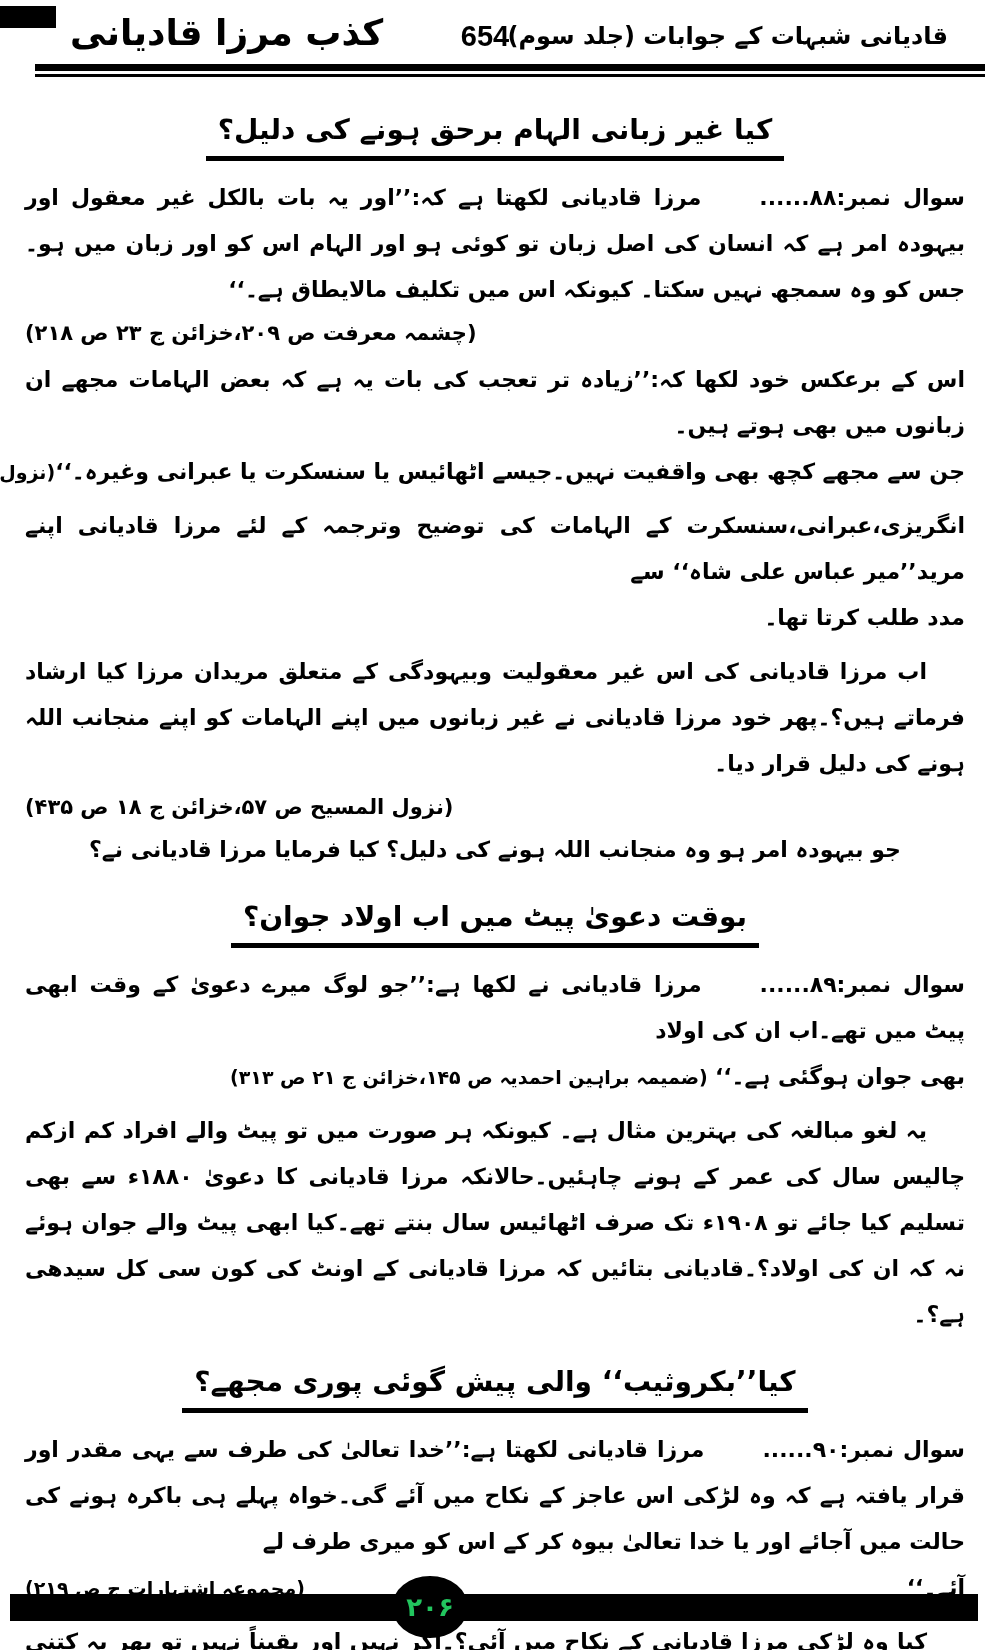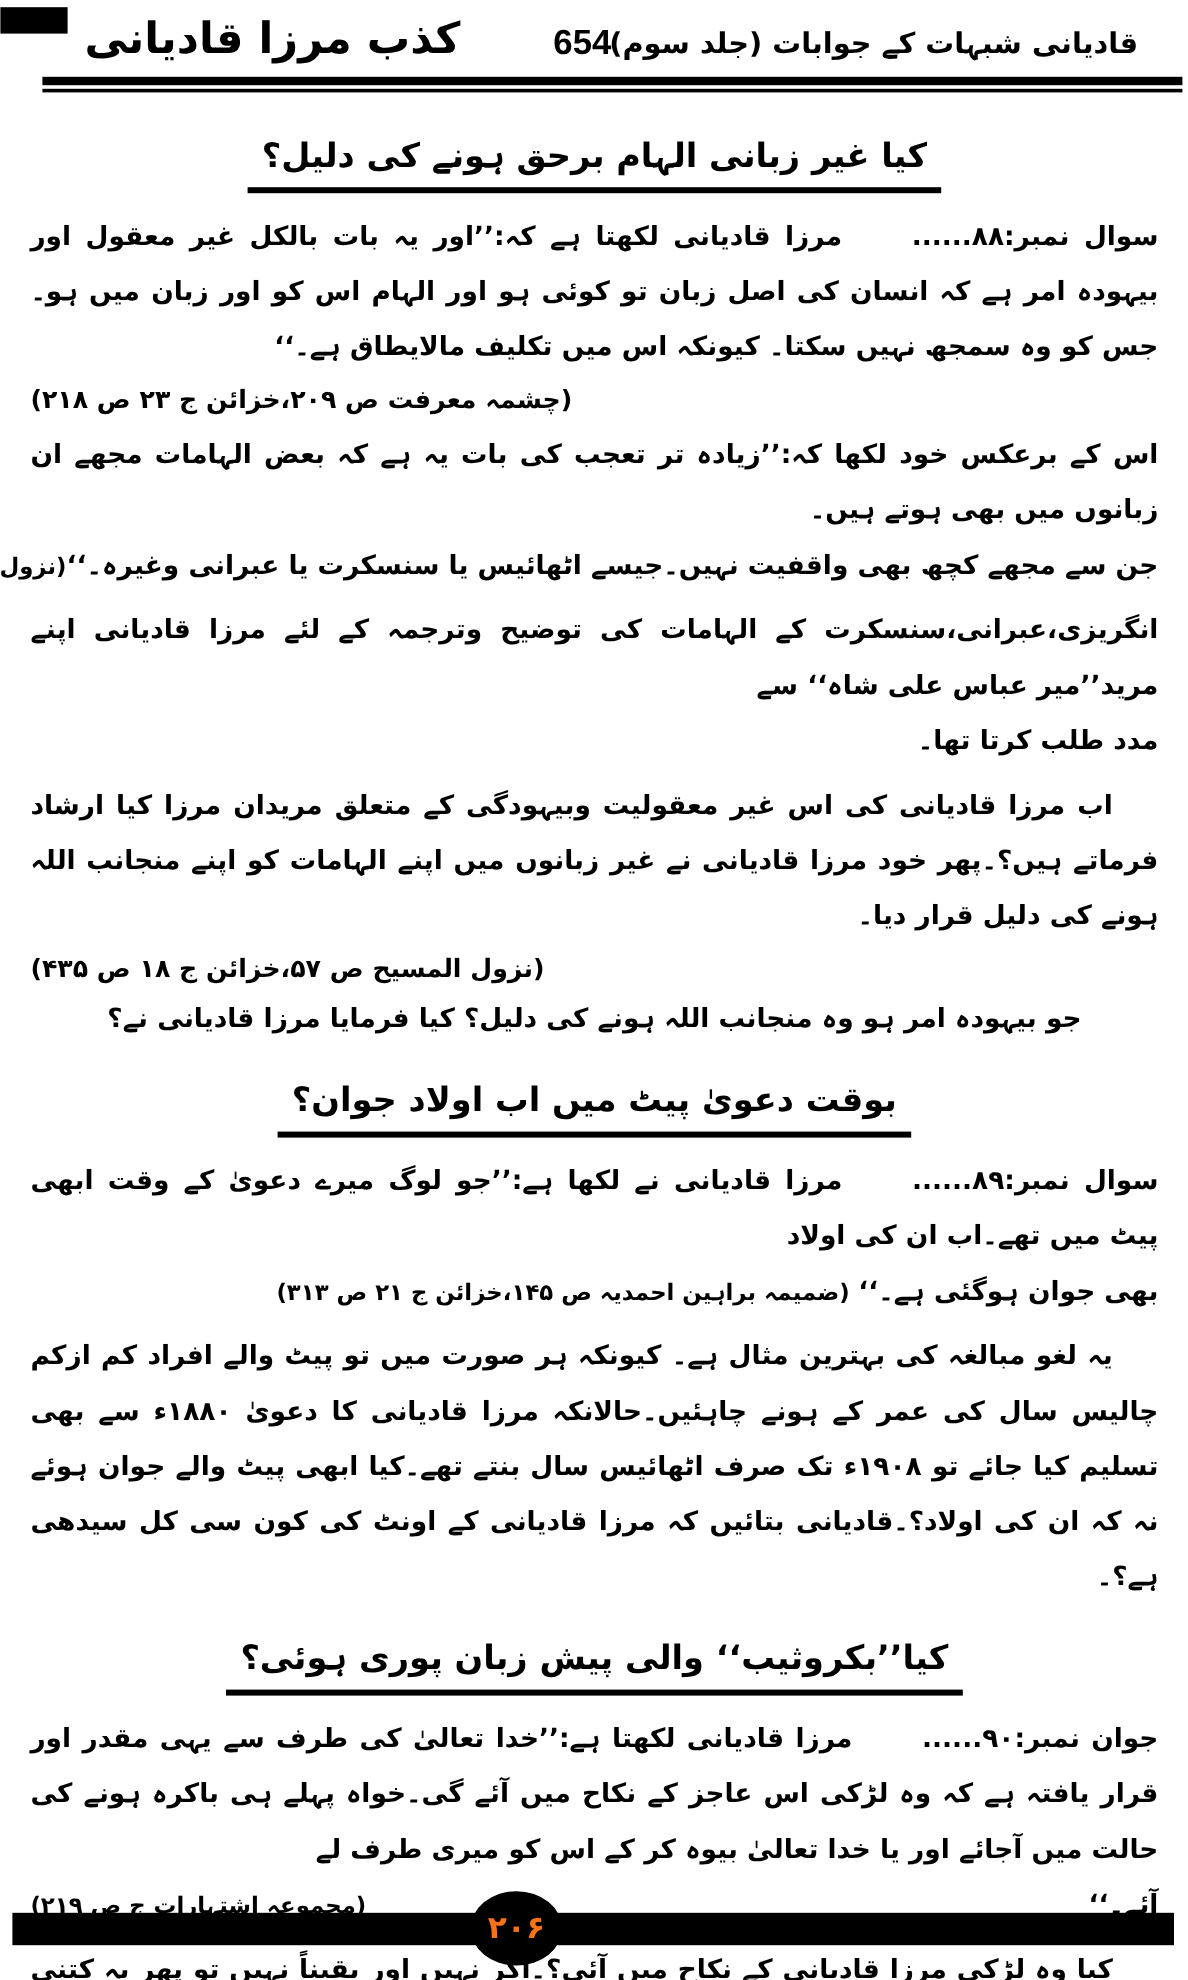--- a/index.html
+++ b/index.html
@@ -31,21 +31,21 @@
   .mid-ref{margin-left:185px;}
   .mid-ref2{margin-left:205px;}
   .closing{text-align:center;font-size:22px;font-weight:bold;line-height:46px;}
   
   .footer-bar{position:absolute;top:1594px;left:10px;right:12px;height:27px;background:#000;}
   .footer-url{position:absolute;top:1594px;height:27px;line-height:27px;color:#000000;
     font-family:"Liberation Sans",sans-serif;font-size:23px;font-weight:bold;text-align:center;direction:ltr;}
   .url-left{left:40px;width:230px;}
   .url-right{left:575px;width:400px;}
   .page-badge{position:absolute;top:1576px;left:392px;width:76px;height:62px;background:#000;border-radius:50%;
-    color:#f97316;text-align:center;line-height:62px;font-size:26px;font-weight:bold;}
+    color:#22c55e;text-align:center;line-height:62px;font-size:26px;font-weight:bold;}
 </style>
 </head>
 <body>
 
 <div class="page">
 
   <div class="corner-mark"></div>
   <div class="hdr-booktitle">قادیانی شبہات کے جوابات (جلد سوم)</div>
   <div class="hdr-pageno">654</div>
   <div class="hdr-title">کذب مرزا قادیانی</div>
@@ -85,24 +85,24 @@
       </p>
       <div class="split">
         <span class="lead">بھی جوان ہوگئی ہے۔‘‘</span>
         <span class="ref mid-ref2">(ضمیمہ براہین احمدیہ ص ۱۴۵،خزائن ج ۲۱ ص ۳۱۳)</span>
       </div>
       <p class="para mt8 indent">یہ لغو مبالغہ کی بہترین مثال ہے۔ کیونکہ ہر صورت میں تو پیٹ والے افراد کم ازکم چالیس سال کی عمر کے ہونے چاہئیں۔حالانکہ مرزا قادیانی کا دعویٰ ۱۸۸۰ء سے بھی تسلیم کیا جائے تو ۱۹۰۸ء تک صرف اٹھائیس سال بنتے تھے۔کیا ابھی پیٹ والے جوان ہوئے نہ کہ ان کی اولاد؟۔قادیانی بتائیں کہ مرزا قادیانی کے اونٹ کی کون سی کل سیدھی ہے؟۔</p>
     </div>
 
     <div>
       <div class="sec-h">
-        <span class="u">کیا’’بکروثیب‘‘ والی پیش زبان پوری ہوئی؟</span>
+        <span class="u">کیا’’بکروثیب‘‘ والی پیش گوئی پوری مجھے؟</span>
       </div>
       <p class="para mt14">
-        <span>جوان نمبر:۹۰......</span><span class="qgap"></span><span>مرزا قادیانی لکھتا ہے:’’خدا تعالیٰ کی طرف سے یہی مقدر اور قرار یافتہ ہے کہ وہ لڑکی اس عاجز کے نکاح میں آئے گی۔خواہ پہلے ہی باکرہ ہونے کی حالت میں آجائے اور یا خدا تعالیٰ بیوہ کر کے اس کو میری طرف لے</span>
+        <span>سوال نمبر:۹۰......</span><span class="qgap"></span><span>مرزا قادیانی لکھتا ہے:’’خدا تعالیٰ کی طرف سے یہی مقدر اور قرار یافتہ ہے کہ وہ لڑکی اس عاجز کے نکاح میں آئے گی۔خواہ پہلے ہی باکرہ ہونے کی حالت میں آجائے اور یا خدا تعالیٰ بیوہ کر کے اس کو میری طرف لے</span>
       </p>
       <div class="split">
         <span class="lead">آئے۔‘‘</span>
         <span class="ref">(مجموعہ اشتہارات ج ص ۲۱۹)</span>
       </div>
       <p class="para mt8 indent">کیا وہ لڑکی مرزا قادیانی کے نکاح میں آئی؟۔اگر نہیں اور یقیناً نہیں تو پھر یہ کتنی بیہودہ بات ہے کہ کہا جائے کہ</p>
 
     </div>
 
   </div>

